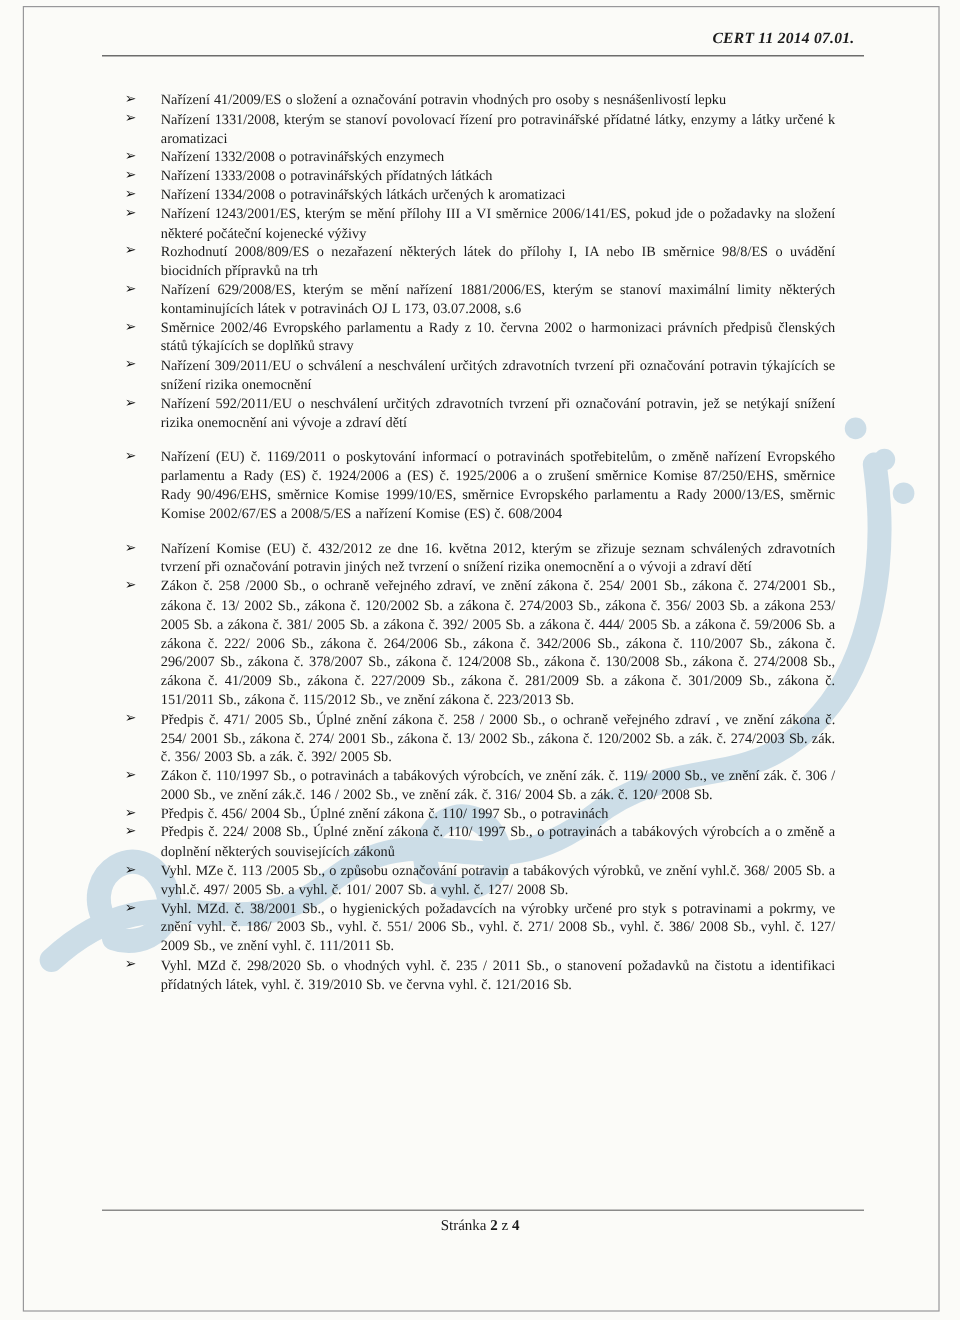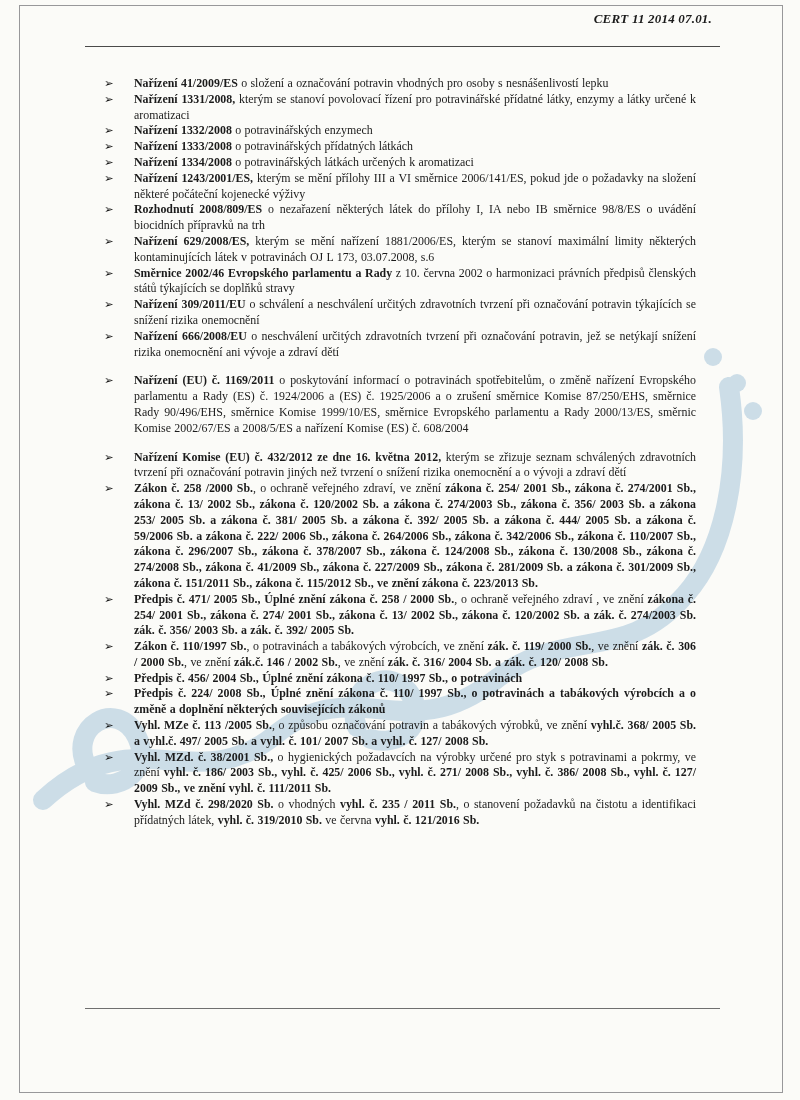--- a/index.html
+++ b/index.html
@@ -5,30 +5,30 @@
   html,body{margin:0;padding:0;}
   body{
     width:800px;height:1100px;overflow:hidden;
     background:#ecedea;
     font-family:"Liberation Serif", serif;
     color:#1b1b1b;
   }
   .sheet{position:relative;width:800px;height:1100px;background:#fbfbf8;overflow:hidden;}
   .scan-frame{position:absolute;left:19px;right:17px;top:5px;bottom:7px;border:1px solid #98989a;pointer-events:none;}
   .doc-code{
-    position:absolute;top:11px;right:88px;
+    position:absolute;top:24px;right:88px;
     font-style:italic;font-weight:bold;font-size:13px;letter-spacing:.2px;
   }
   .header-rule{position:absolute;top:46px;left:85px;right:80px;border-top:1.6px solid #4a4a4a;}
   .content{position:absolute;top:76px;left:104px;width:592px;}
   .li{display:flex;align-items:flex-start;}
   .li.gap{margin-top:13px;}
   .bullet{flex:0 0 30px;width:30px;font-size:11.5px;line-height:15.8px;color:#111;}
   .txt{flex:1;font-size:11.9px;line-height:15.8px;text-align:justify;word-spacing:.4px;}
-  .txt .b{font-weight:bold;}
+  .txt .b{font-weight:normal;}
   .footer-rule{position:absolute;top:1008px;left:85px;right:80px;border-top:1px solid #6f6f6f;}
   .footer-text{position:absolute;top:1014px;left:0;width:800px;text-align:center;font-size:12.5px;}
   .footer-text .b{font-weight:bold;}
   .watermark{position:absolute;left:25px;top:295px;width:745px;height:540px;pointer-events:none;opacity:.5;}
 </style>
 </head>
 <body>
 
 <div class="sheet">
 
@@ -86,21 +86,21 @@
       <div class="li">
         <span class="bullet">➢</span>
         <div class="txt"><span class="b">Směrnice 2002/46 Evropského parlamentu a Rady</span><span> z 10. června 2002 o harmonizaci právních předpisů členských států týkajících se doplňků stravy</span></div>
       </div>
       <div class="li">
         <span class="bullet">➢</span>
         <div class="txt"><span class="b">Nařízení 309/2011/EU</span><span> o schválení a neschválení určitých zdravotních tvrzení při označování potravin týkajících se snížení rizika onemocnění</span></div>
       </div>
       <div class="li">
         <span class="bullet">➢</span>
-        <div class="txt"><span class="b">Nařízení 666/2008/EU</span><span> o neschválení určitých zdravotních tvrzení při označování potravin, jež se netýkají snížení rizika onemocnění ani vývoje a zdraví dětí</span></div>
+        <div class="txt"><span class="b">Nařízení 592/2011/EU</span><span> o neschválení určitých zdravotních tvrzení při označování potravin, jež se netýkají snížení rizika onemocnění ani vývoje a zdraví dětí</span></div>
       </div>
       <div class="li gap">
         <span class="bullet">➢</span>
         <div class="txt"><span class="b">Nařízení (EU) č. 1169/2011</span><span> o poskytování informací o potravinách spotřebitelům, o změně nařízení Evropského parlamentu a Rady (ES) č. 1924/2006 a (ES) č. 1925/2006 a o zrušení směrnice Komise 87/250/EHS, směrnice Rady 90/496/EHS, směrnice Komise 1999/10/ES, směrnice Evropského parlamentu a Rady 2000/13/ES, směrnic Komise 2002/67/ES a 2008/5/ES a nařízení Komise (ES) č. 608/2004</span></div>
       </div>
       <div class="li gap">
         <span class="bullet">➢</span>
         <div class="txt"><span class="b">Nařízení Komise (EU) č. 432/2012 ze dne 16. května 2012,</span><span> kterým se zřizuje seznam schválených zdravotních tvrzení při označování potravin jiných než tvrzení o snížení rizika onemocnění a o vývoji a zdraví dětí</span></div>
       </div>
       <div class="li">
@@ -122,23 +122,29 @@
       <div class="li">
         <span class="bullet">➢</span>
         <div class="txt"><span class="b">Předpis č. 224/ 2008 Sb., Úplné znění zákona č. 110/ 1997 Sb., o potravinách a tabákových výrobcích a o změně a doplnění některých souvisejících zákonů</span></div>
       </div>
       <div class="li">
         <span class="bullet">➢</span>
         <div class="txt"><span class="b">Vyhl. MZe č. 113 /2005 Sb.</span><span>, o způsobu označování potravin a tabákových výrobků, ve znění </span><span class="b">vyhl.č. 368/ 2005 Sb. a vyhl.č. 497/ 2005 Sb. a vyhl. č. 101/ 2007 Sb. a vyhl. č. 127/ 2008 Sb.</span></div>
       </div>
       <div class="li">
         <span class="bullet">➢</span>
-        <div class="txt"><span class="b">Vyhl. MZd. č. 38/2001 Sb.,</span><span> o hygienických požadavcích na výrobky určené pro styk s potravinami a pokrmy, ve znění </span><span class="b">vyhl. č. 186/ 2003 Sb., vyhl. č. 425/ 2006 Sb., vyhl. č. 271/ 2008 Sb., vyhl. č. 386/ 2008 Sb., vyhl. č. 127/ 2009 Sb., ve znění vyhl. č. 111/2011 Sb.</span></div>
+        <div class="txt"><span class="b">Vyhl. MZd. č. 38/2001 Sb.,</span><span> o hygienických požadavcích na výrobky určené pro styk s potravinami a pokrmy, ve znění </span><span class="b">vyhl. č. 186/ 2003 Sb., vyhl. č. 551/ 2006 Sb., vyhl. č. 271/ 2008 Sb., vyhl. č. 386/ 2008 Sb., vyhl. č. 127/ 2009 Sb., ve znění vyhl. č. 111/2011 Sb.</span></div>
       </div>
       <div class="li">
         <span class="bullet">➢</span>
         <div class="txt"><span class="b">Vyhl. MZd č. 298/2020 Sb.</span><span> o vhodných </span><span class="b">vyhl. č. 235 / 2011 Sb.</span><span>, o stanovení požadavků na čistotu a identifikaci přídatných látek, </span><span class="b">vyhl. č. 319/2010 Sb.</span><span> ve června </span><span class="b">vyhl. č. 121/2016 Sb.</span></div>
       </div>
     </div>
 
   <div class="footer-rule"></div>
+  <div class="footer-text">
+    <span>Stránka</span>
+    <span class="b">2</span>
+    <span>z</span>
+    <span class="b">4</span>
+  </div>
 
 </div>
 
 </body></html>

